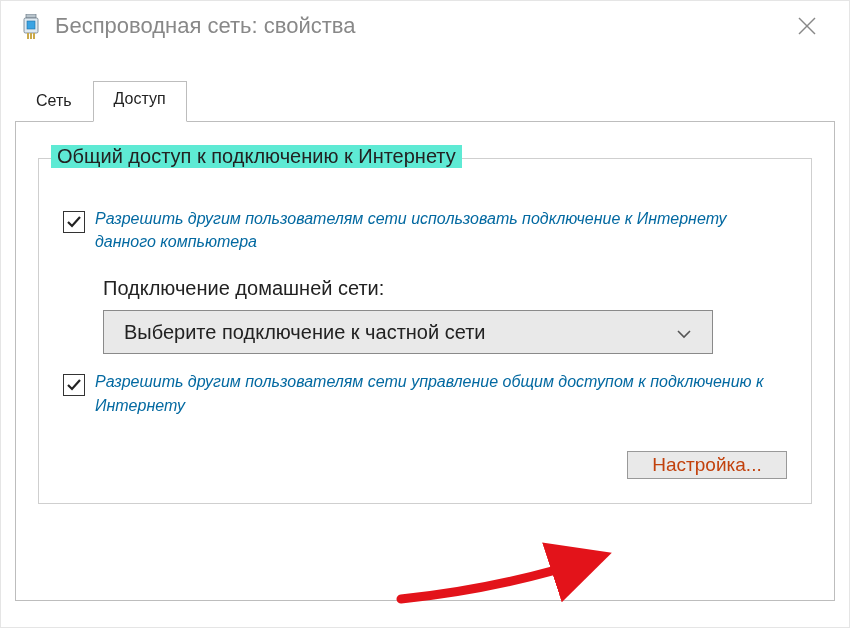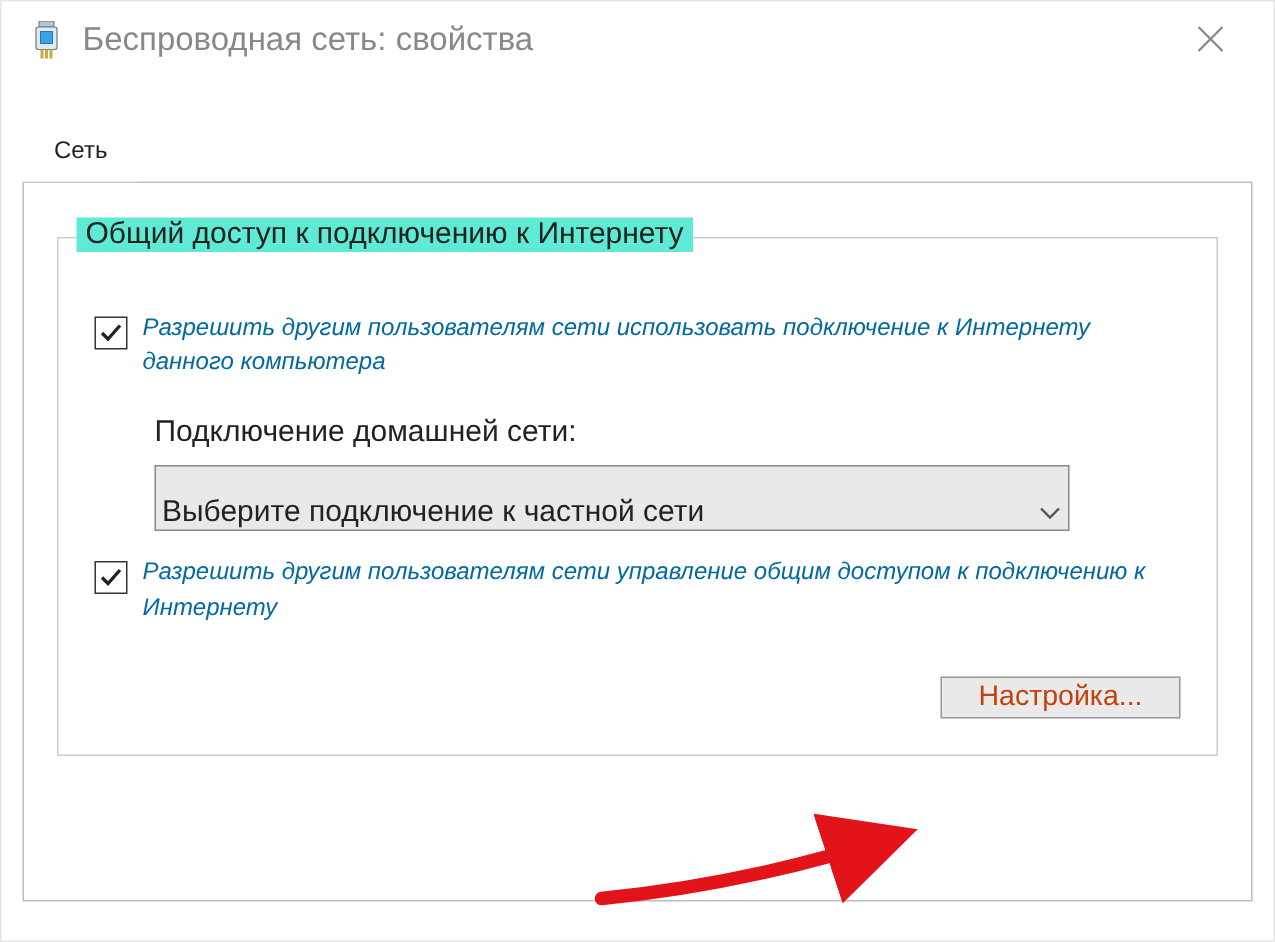--- a/index.html
+++ b/index.html
@@ -137,22 +137,22 @@
       color: #222;
       margin: 24px 0 10px 40px;
     }
     .dropdown {
       margin: 0 0 0 40px;
       height: 44px;
       width: 610px;
       border: 1px solid #8a8a8a;
       background: #e9e9e9;
       display: flex;
-      align-items: flex-end;
-      padding: 0 4px;
+      align-items: center;
+      padding: 0 20px;
       font-size: 20px;
       color: #222;
       cursor: pointer;
       position: relative;
     }
     .dropdown-text {
       flex: 1;
     }
     .dropdown-chevron {
       color: #555;
@@ -203,20 +203,23 @@
         <line x1="17" y1="1" x2="1" y2="17" stroke="#888" stroke-width="1.5"></line>
       </svg>
     </span>
   </div>
 
   <div class="tabs-region">
     <div class="tabs">
       <div class="tab inactive">
         <span>Сеть</span>
       </div>
+      <div class="tab active">
+        <span>Доступ</span>
+      </div>
     </div>
 
     <div class="tab-panel">
 
       <div class="groupbox">
         <div class="groupbox-legend">Общий доступ к подключению к Интернету</div>
 
         <div class="checkbox-row">
           <div class="checkbox checked">
             <svg viewBox="0 0 16 16">

